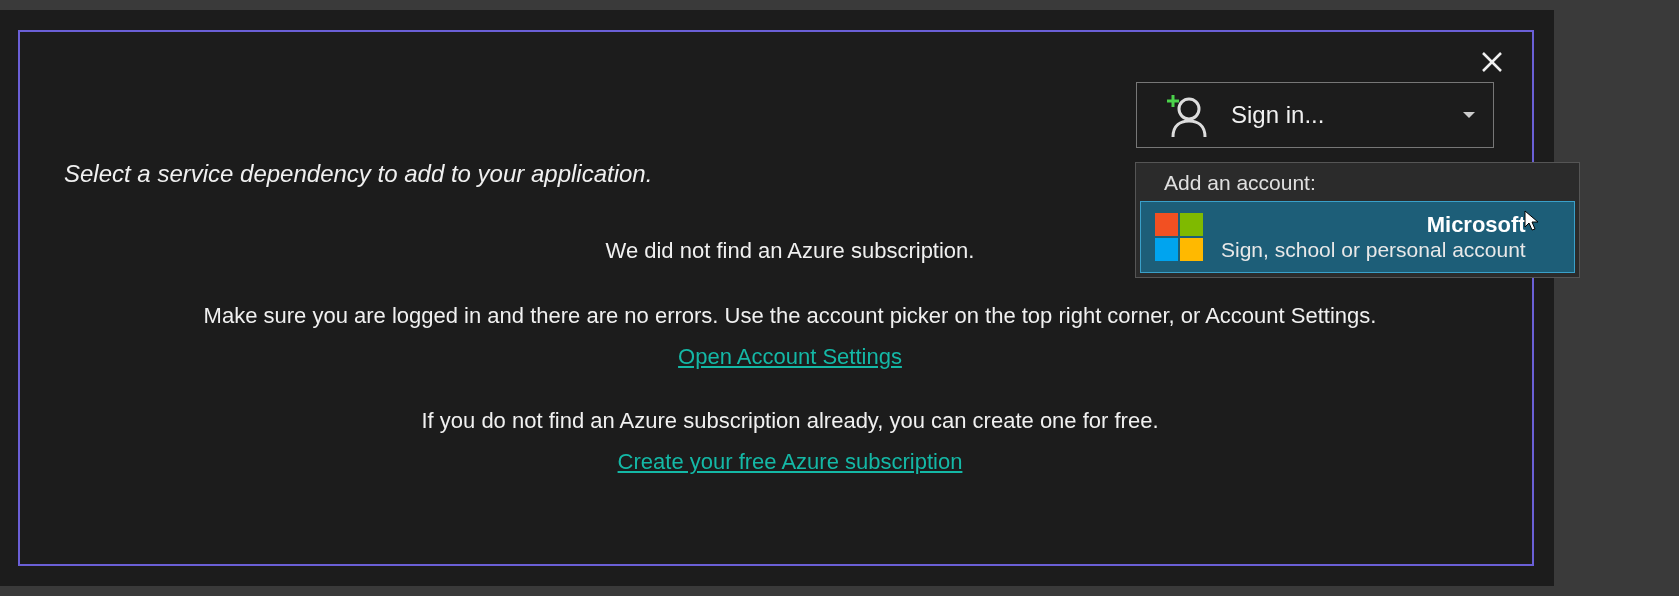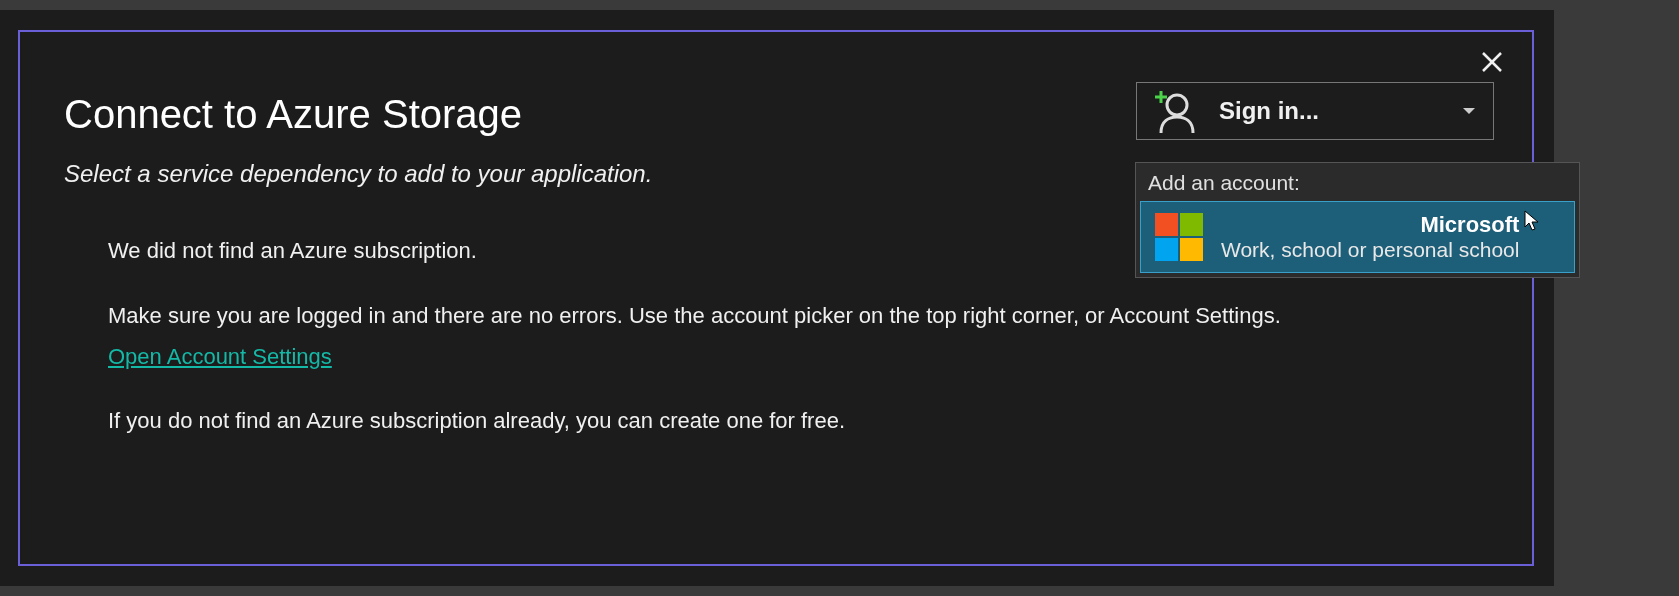--- a/index.html
+++ b/index.html
@@ -63,45 +63,45 @@
   }
 
   .content {
     position: absolute;
     top: 204px;
     left: 88px;
     right: 60px;
     font-size: 22px;
     line-height: 1.4;
     font-weight: 400;
+    text-align: center;
   }
   .content p { margin-bottom: 10px; }
   .content .block { margin-bottom: 34px; }
   .link {
     color: #14b8a6;
     cursor: pointer;
     display: inline-block;
     text-decoration: underline;
   }
 
   
   .signin-btn {
     position: absolute;
     top: 50px;
     right: 38px;
     width: 358px;
-    height: 58px;
+    height: 66px;
     border: 1px solid #777;
     background: #1c1c1c;
     display: flex;
     align-items: center;
     cursor: pointer;
-    padding-left: 12px;
+    padding-left: 24px;
     padding-right: 18px;
-    font-weight: bold;
   }
   .signin-icon {
     width: 48px;
     height: 48px;
     margin-right: 22px;
     position: relative;
   }
   .signin-label {
     font-size: 24px;
     color: #f0f0f0;
@@ -122,20 +122,21 @@
     right: -48px;
     width: 445px;
     background: #2b2b2b;
     border: 1px solid #555;
     padding-bottom: 4px;
   }
   .dropdown-header {
     font-size: 21px;
     color: #e0e0e0;
     padding: 8px 12px 6px 12px;
+    margin-left: 16px;
   }
   .account-item {
     margin: 0 4px 0 4px;
     padding: 10px 14px;
     background: #1d5e78;
     border: 1px solid #3aa0c9;
     display: flex;
     align-items: center;
     cursor: pointer;
     position: relative;
@@ -174,33 +175,33 @@
 
 <div class="dialog">
 
   <div class="close-btn">
     <svg viewBox="0 0 24 24">
       <line x1="3" y1="3" x2="21" y2="21" stroke="currentColor" stroke-width="2.5"></line>
       <line x1="21" y1="3" x2="3" y2="21" stroke="currentColor" stroke-width="2.5"></line>
     </svg>
   </div>
 
-  <div class="title">Connect to Azure Storage</div>
   <div class="subtitle">Select a service dependency to add to your application.</div>
 
   <div class="content">
     <div class="block">
       <p>We did not find an Azure subscription.</p>
     </div>
     <div class="block">
       <p>Make sure you are logged in and there are no errors. Use the account picker on the top right corner, or Account Settings.</p>
       <span class="link">Open Account Settings</span>
     </div>
     <div class="block">
       <p>If you do not find an Azure subscription already, you can create one for free.</p>
+      <span class="link">Create your free Azure subscription</span>
     </div>
   </div>
 
   <div class="signin-btn">
     <div class="signin-icon">
       <svg viewBox="0 0 48 48">
         <line x1="6" y1="10" x2="18" y2="10" stroke="#4bd24b" stroke-width="3"></line>
         <line x1="12" y1="4" x2="12" y2="16" stroke="#4bd24b" stroke-width="3"></line>
         <circle cx="28" cy="18" r="10" stroke="#ddd" stroke-width="3" fill="none"></circle>
         <path d="M12 46 C12 34 20 30 28 30 C36 30 44 34 44 46" stroke="#ddd" stroke-width="3" fill="none"></path>
@@ -214,21 +215,21 @@
     <div class="dropdown-header">Add an account:</div>
     <div class="account-item">
       <div class="ms-logo">
         <div></div>
           <div></div>
           <div></div>
           <div></div>
       </div>
       <div class="account-text">
         <span class="account-name">Microsoft</span>
-        <span class="account-desc">Work, school or personal school</span>
+        <span class="account-desc">Sign, school or personal account</span>
       </div>
       <svg class="cursor-icon" viewBox="0 0 16 22">
         <path d="M1 1 L1 17 L5 13 L8 20 L11 19 L8 12 L14 12 Z" fill="#fff" stroke="#000" stroke-width="1"></path>
       </svg>
     </div>
   </div>
 
 </div>
 
 </body></html>

